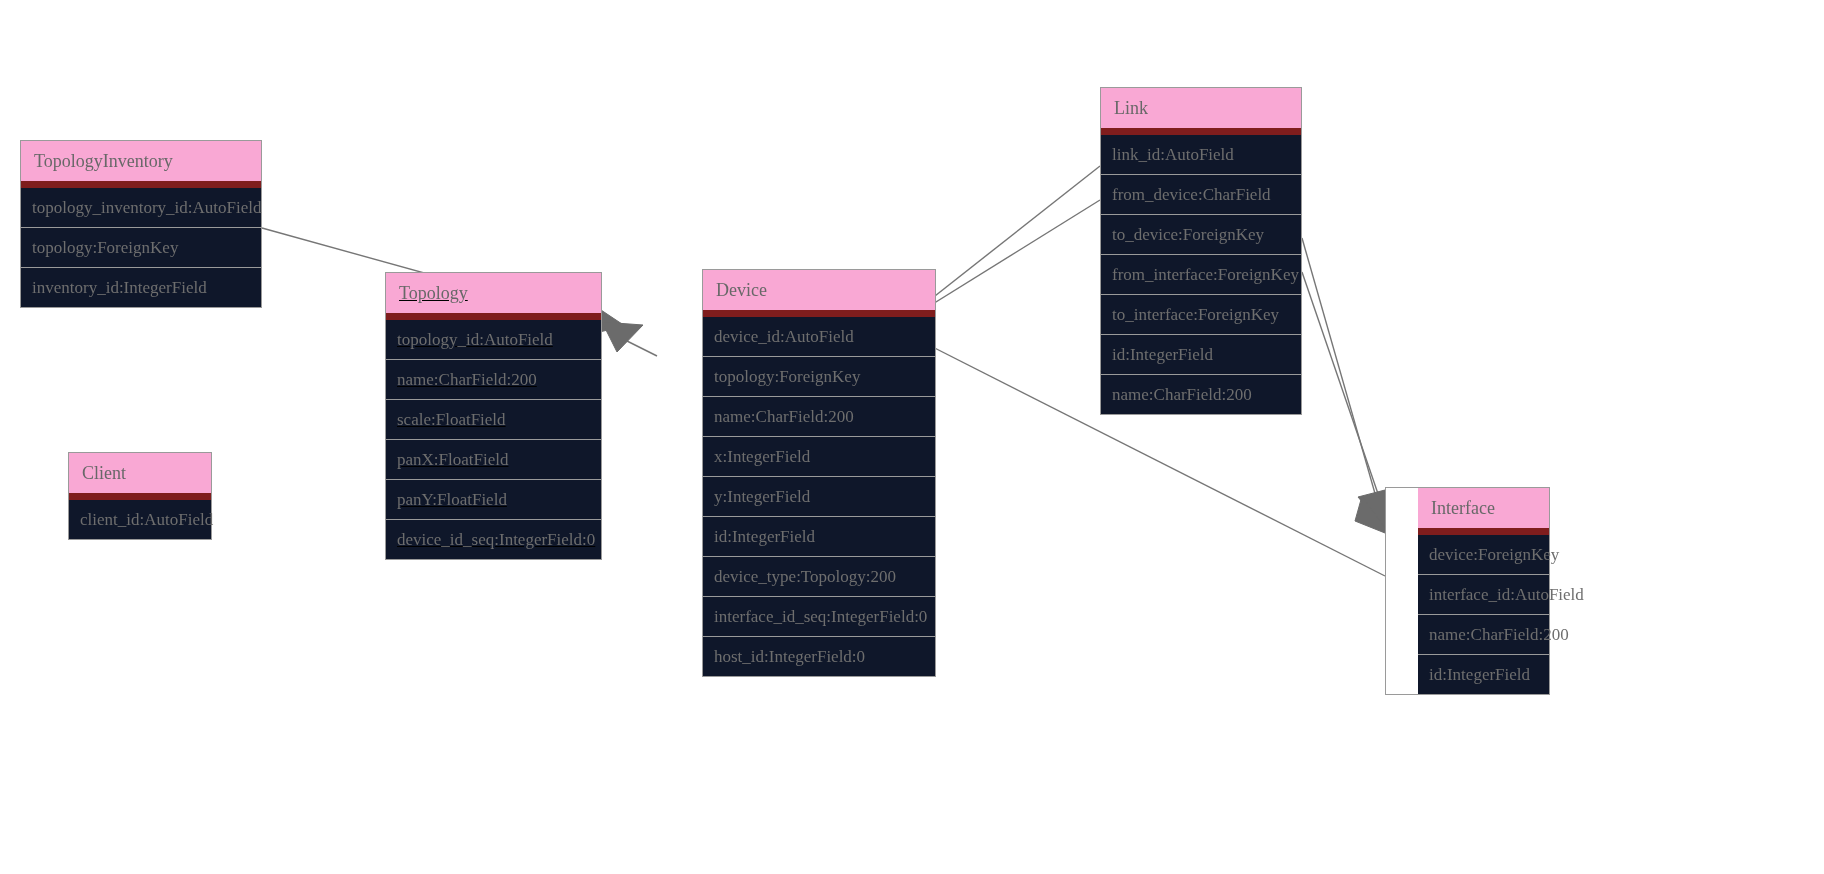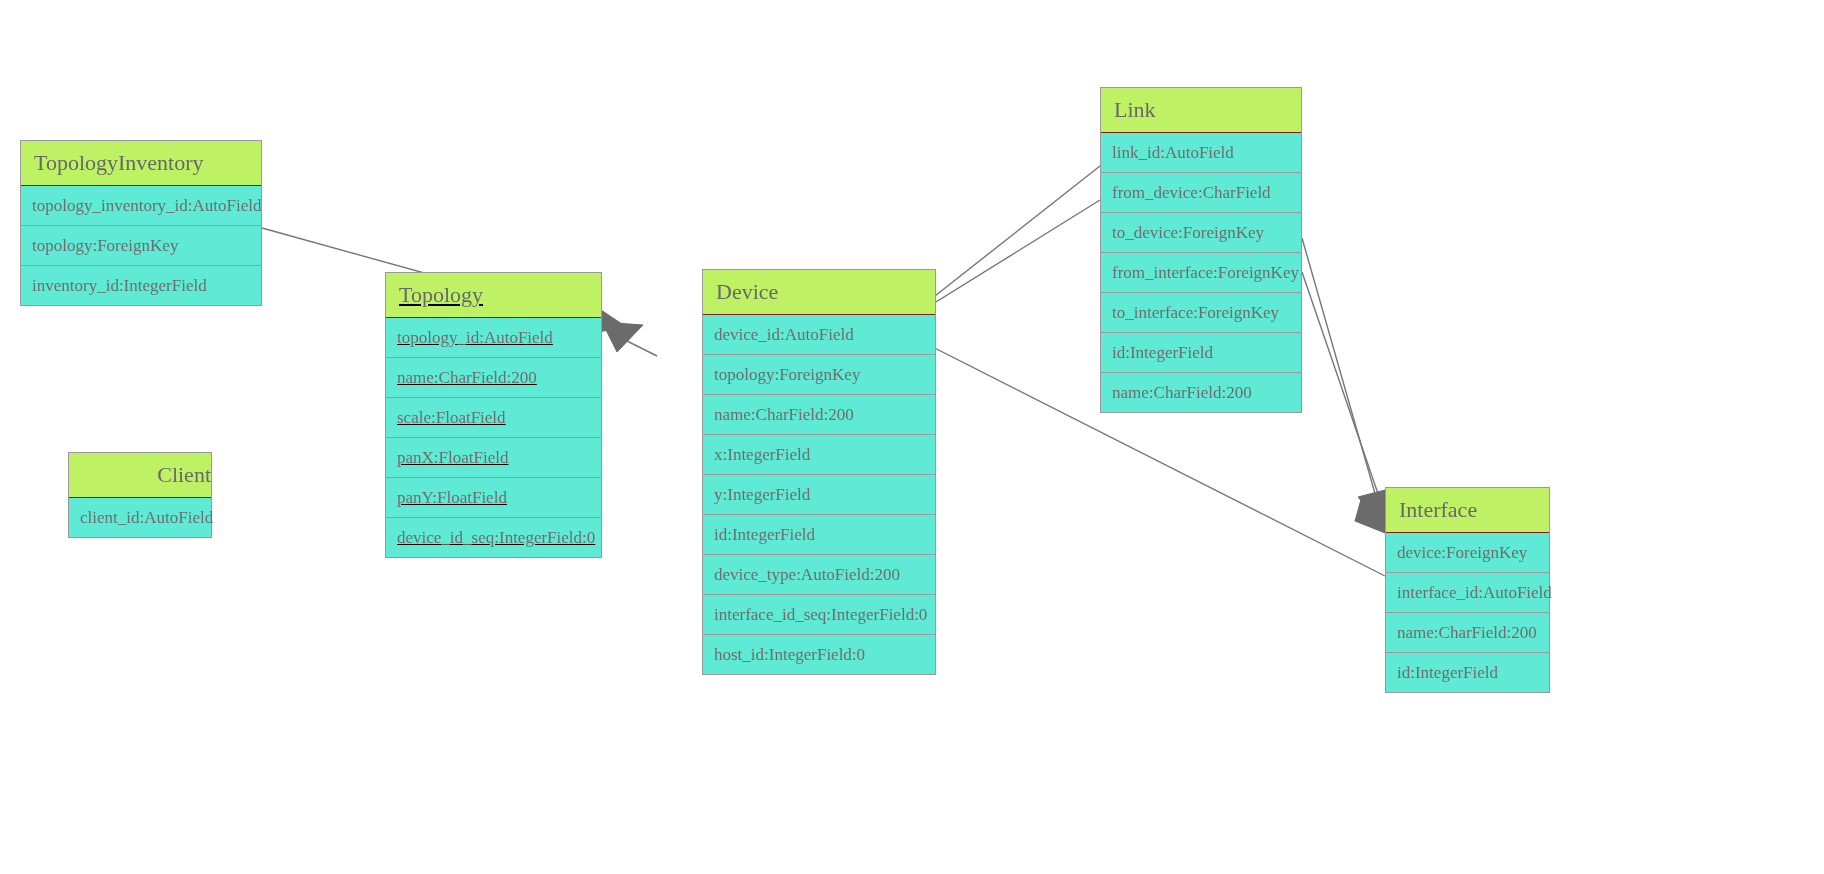--- a/index.html
+++ b/index.html
@@ -25,31 +25,31 @@
   }
   .entity {
     position: absolute;
     box-sizing: border-box;
     border: 1px solid #9a9a9a;
     background: #ffffff;
     z-index: 5;
   }
   .entity-header {
     box-sizing: border-box;
-    background: #bef264;
-    border-bottom: 1px solid #7f1d1d;
+    background: #f9a8d4;
+    border-bottom: 7px solid #7f1d1d;
     color: #686868;
-    font-size: 22px;
+    font-size: 18px;
     line-height: 1;
     padding: 11px 0 11px 13px;
     white-space: nowrap;
   }
   .entity-field {
     box-sizing: border-box;
-    background: #5eead4;
+    background: #0f172a;
     border-bottom: 1px solid #9a9a9a;
     color: #6e6e6e;
     font-size: 17px;
     line-height: 1;
     padding: 11px 0 11px 11px;
     white-space: nowrap;
   }
   .entity-field:last-child {
     border-bottom: none;
   }
@@ -102,21 +102,21 @@
     </g>
   </svg>
 
   <div class="entity" style="left:20px; top:140px; width:242px;">
     <div class="entity-header">TopologyInventory</div>
     <div class="entity-field">topology_inventory_id:AutoField</div>
     <div class="entity-field">topology:ForeignKey</div>
     <div class="entity-field">inventory_id:IntegerField</div>
   </div>
 
-  <div class="entity" style="left:68px; top:452px; width:144px;text-align:right;">
+  <div class="entity" style="left:68px; top:452px; width:144px;">
     <div class="entity-header">Client</div>
     <div class="entity-field">client_id:AutoField</div>
   </div>
 
   <div class="entity" style="left:385px; top:272px; width:217px;text-decoration:underline;">
     <div class="entity-header">Topology</div>
     <div class="entity-field">topology_id:AutoField</div>
     <div class="entity-field">name:CharField:200</div>
     <div class="entity-field">scale:FloatField</div>
     <div class="entity-field">panX:FloatField</div>
@@ -125,37 +125,37 @@
   </div>
 
   <div class="entity" style="left:657px; top:269px; width:234px;margin-left:45px;">
     <div class="entity-header">Device</div>
     <div class="entity-field">device_id:AutoField</div>
     <div class="entity-field">topology:ForeignKey</div>
     <div class="entity-field">name:CharField:200</div>
     <div class="entity-field">x:IntegerField</div>
     <div class="entity-field">y:IntegerField</div>
     <div class="entity-field">id:IntegerField</div>
-    <div class="entity-field">device_type:AutoField:200</div>
+    <div class="entity-field">device_type:Topology:200</div>
     <div class="entity-field">interface_id_seq:IntegerField:0</div>
     <div class="entity-field">host_id:IntegerField:0</div>
   </div>
 
   <div class="entity" style="left:1100px; top:87px; width:202px;">
     <div class="entity-header">Link</div>
     <div class="entity-field">link_id:AutoField</div>
     <div class="entity-field">from_device:CharField</div>
     <div class="entity-field">to_device:ForeignKey</div>
     <div class="entity-field">from_interface:ForeignKey</div>
     <div class="entity-field">to_interface:ForeignKey</div>
     <div class="entity-field">id:IntegerField</div>
     <div class="entity-field">name:CharField:200</div>
   </div>
 
-  <div class="entity" style="left:1385px; top:487px; width:165px;">
+  <div class="entity" style="left:1385px; top:487px; width:165px;padding-left:32px;">
     <div class="entity-header">Interface</div>
     <div class="entity-field">device:ForeignKey</div>
     <div class="entity-field">interface_id:AutoField</div>
     <div class="entity-field">name:CharField:200</div>
     <div class="entity-field">id:IntegerField</div>
   </div>
 
 </div>
 
 </body></html>

